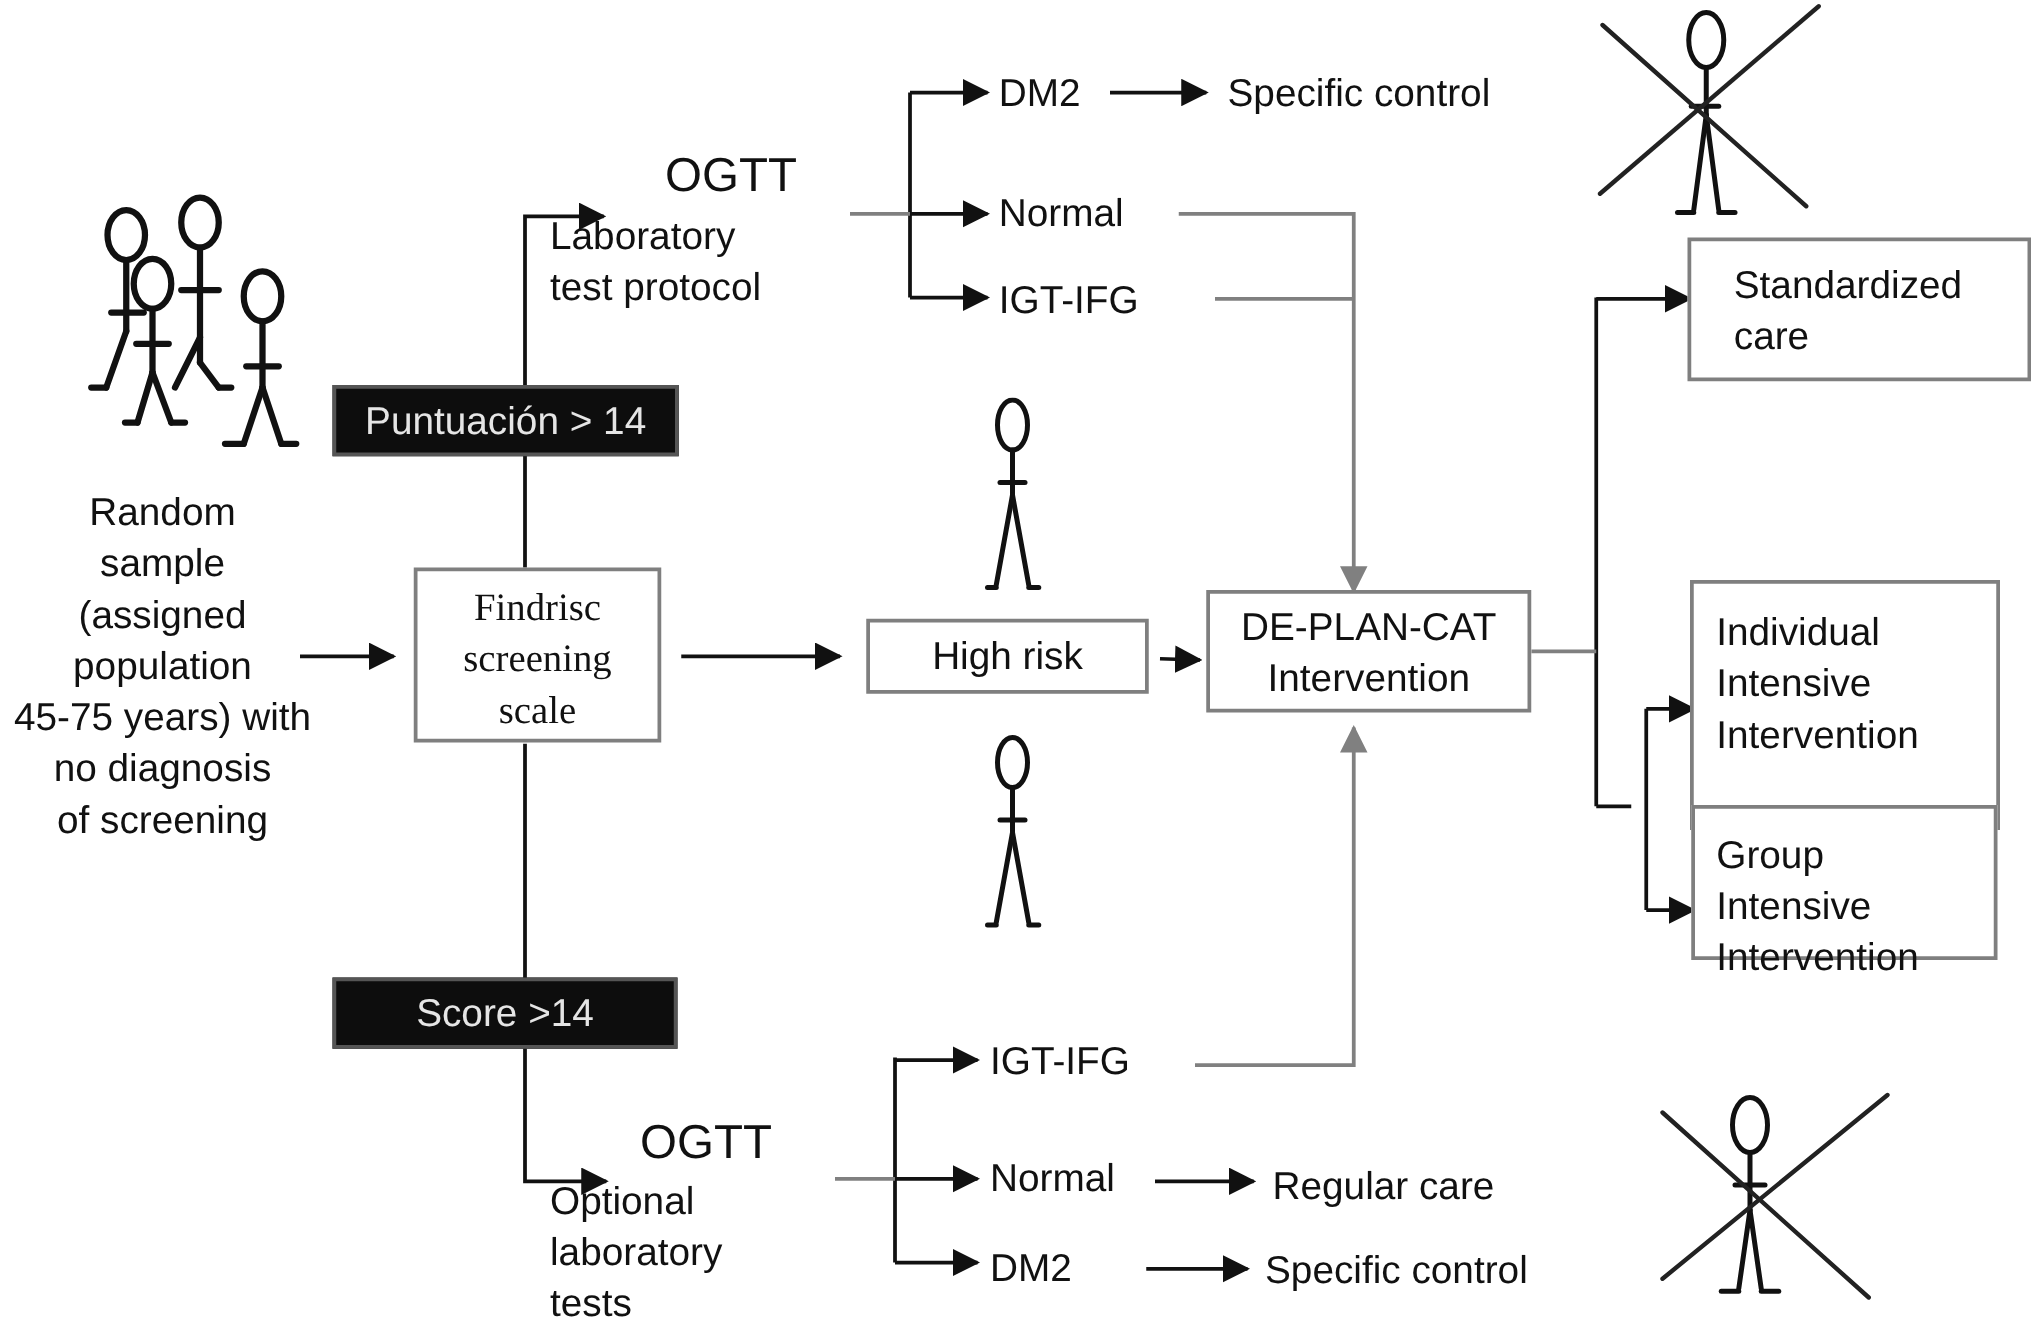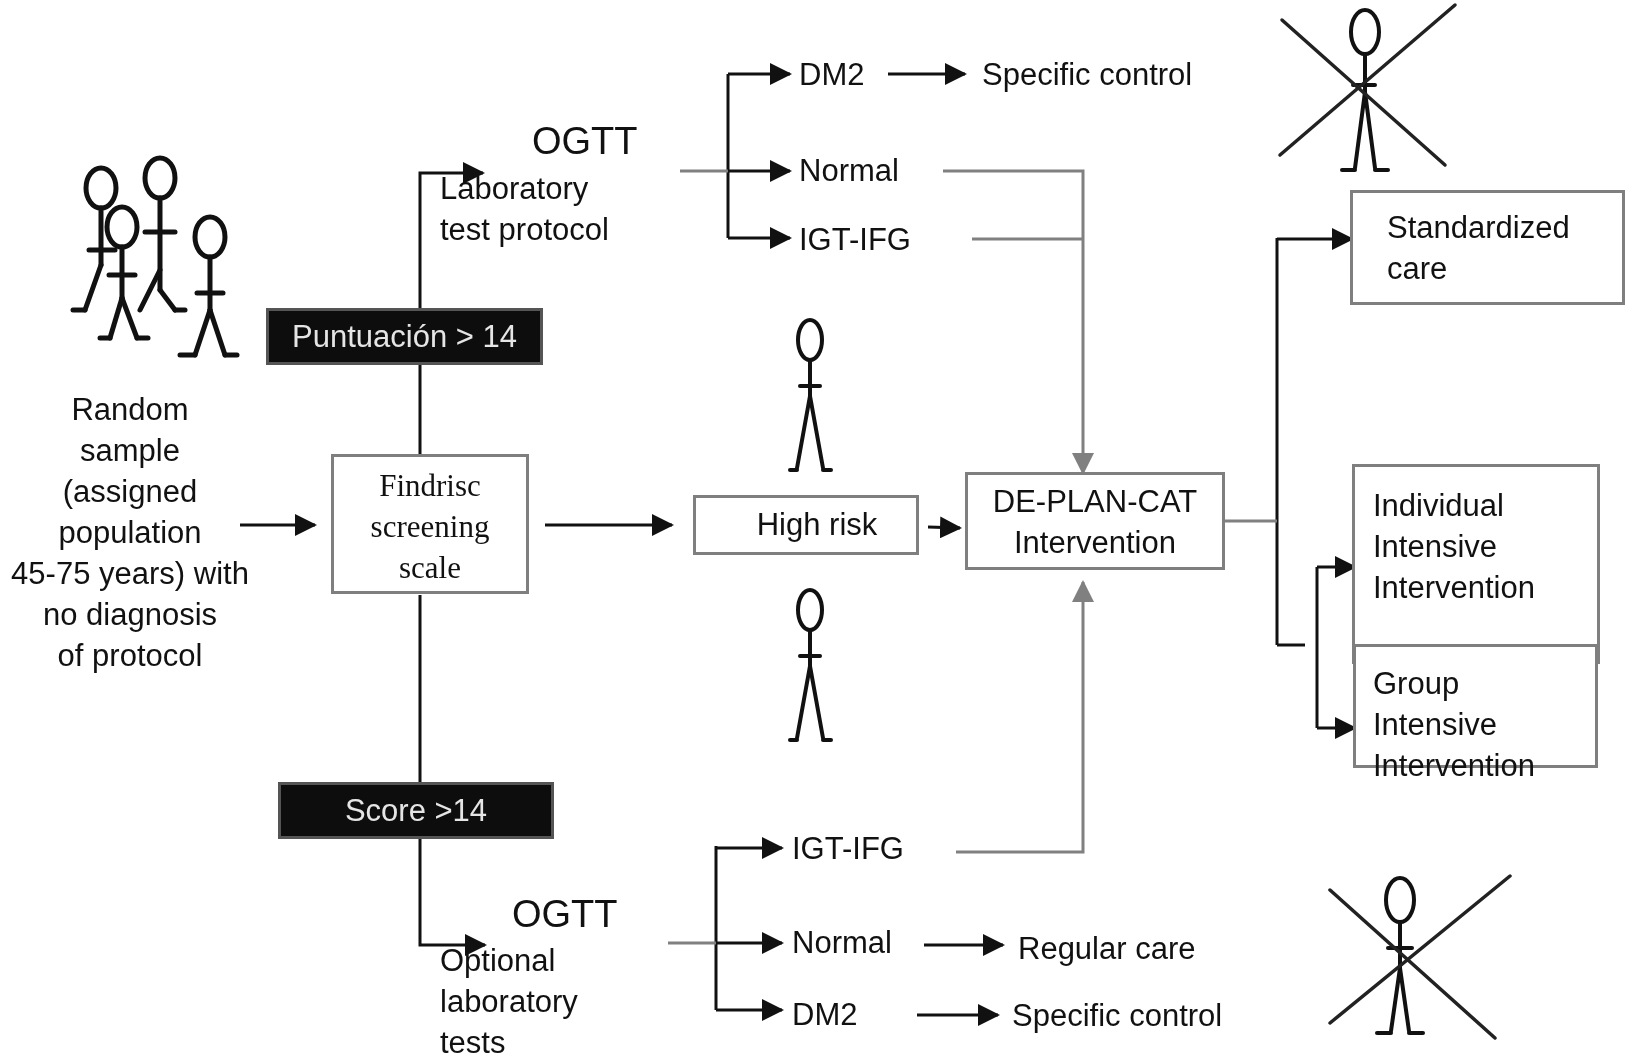--- a/index.html
+++ b/index.html
@@ -101,35 +101,35 @@
   </g>
 </svg>
 
 <div class="t center" style="left:0;top:389px;width:260px;">
   <div>Random</div>
   <div>sample</div>
   <div>(assigned</div>
   <div>population</div>
   <div>45-75 years) with</div>
   <div>no diagnosis</div>
-  <div>of protocol</div>
+  <div>of screening</div>
 </div>
 
 <div class="box" style="left:331px;top:454px;width:198px;height:140px;font-family:Liberation Serif, serif;">
   <div class="t center" style="left:0;top:8px;width:100%;">
     <div>Findrisc</div>
     <div>screening</div>
     <div>scale</div>
   </div>
 </div>
 
 <div class="dark" style="left:266px;top:308px;width:277px;height:57px;">
   <span>Puntuación &gt; 14</span>
 </div>
-<div class="dark" style="left:278px;top:782px;width:276px;height:57px;">
+<div class="dark" style="left:266px;top:782px;width:276px;height:57px;">
   <span>Score &gt;14</span>
 </div>
 
 <div class="t" style="left:532px;top:121px;font-size:38px;">OGTT</div>
 <div class="t right" style="left:440px;top:168px;width:220px;">
   <div>Laboratory</div>
   <div>test protocol</div>
 </div>
 <div class="t" style="left:799px;top:54px;">DM2</div>
 <div class="t" style="left:982px;top:54px;">Specific control</div>
@@ -142,21 +142,21 @@
   <div>laboratory</div>
   <div>tests</div>
 </div>
 <div class="t" style="left:792px;top:828px;">IGT-IFG</div>
 <div class="t" style="left:792px;top:922px;">Normal</div>
 <div class="t" style="left:1018px;top:928px;">Regular care</div>
 <div class="t" style="left:792px;top:994px;">DM2</div>
 <div class="t" style="left:1012px;top:995px;">Specific control</div>
 
 <div class="box" style="left:693px;top:495px;width:226px;height:60px;">
-  <div class="t center" style="left:0;top:6px;width:100%;margin-left:11px;">High risk</div>
+  <div class="t center" style="left:0;top:6px;width:100%;">High risk</div>
 </div>
 
 <svg class="figure" style="left:785px;top:318px" width="50" height="160" viewBox="0 0 50 160">
   <g stroke="#111" stroke-width="4" fill="none" stroke-linecap="round">
     <ellipse cx="25" cy="22" rx="12" ry="20"></ellipse>
     <line x1="25" y1="42" x2="25" y2="78"></line>
       <line x1="15" y1="68" x2="35" y2="68"></line>
     <line x1="25" y1="78" x2="12" y2="150"></line>
       <line x1="25" y1="78" x2="38" y2="150"></line>
     <line x1="5" y1="152" x2="12" y2="152"></line>

